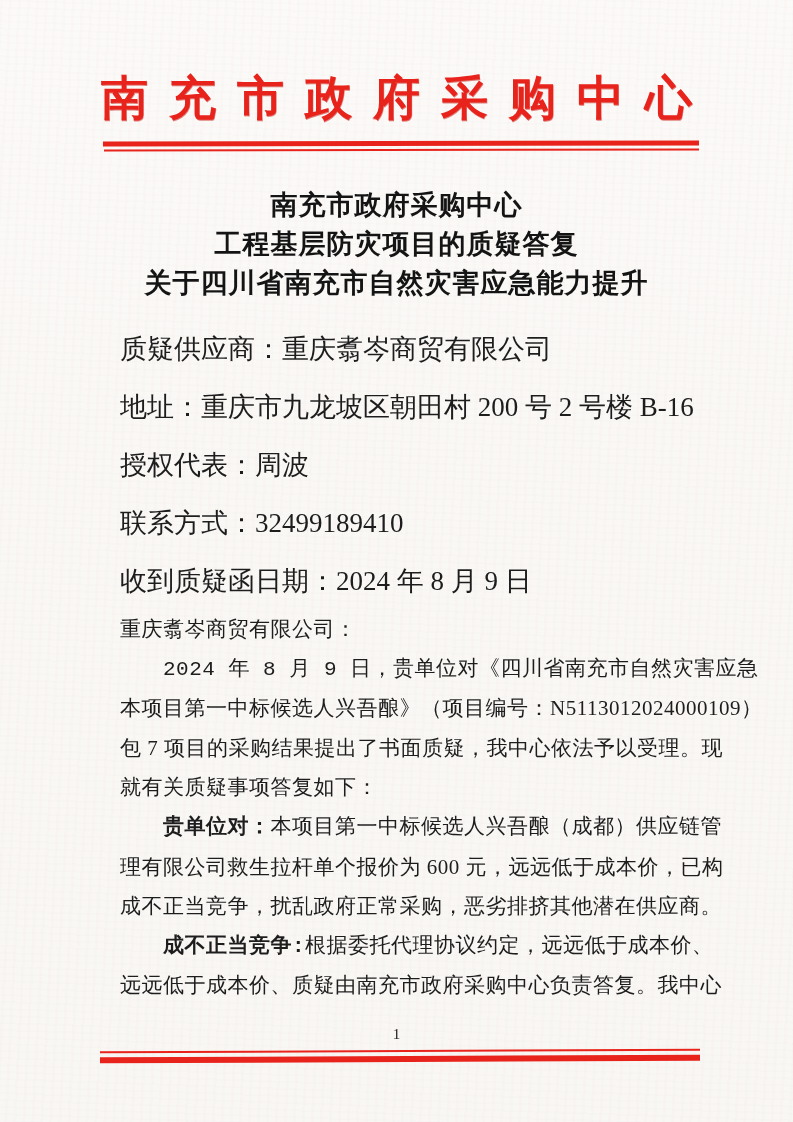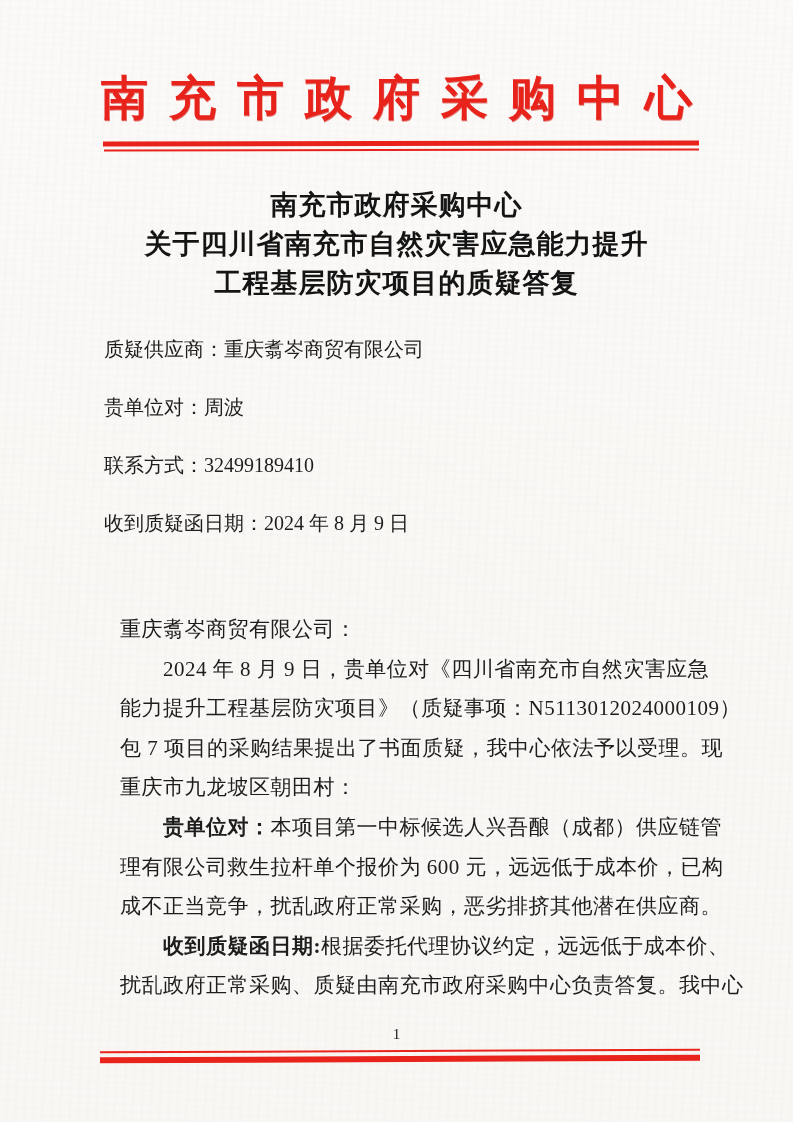--- a/index.html
+++ b/index.html
@@ -78,23 +78,23 @@
     font-size: 27px;
     line-height: 39px;
     letter-spacing: 1px;
     color: #141414;
   }
 
   
   .meta {
     position: absolute;
     top: 320px;
-    left: 104px;
+    left: 120px;
     right: 100px;
-    font-size: 20px;
+    font-size: 27px;
   }
   .meta-line {
     height: 58px;
     line-height: 58px;
     white-space: nowrap;
   }
 
   
   .body-text {
     position: absolute;
@@ -104,20 +104,21 @@
     font-size: 21px;
   }
   .body-line {
     height: 39.6px;
     line-height: 39.6px;
     white-space: nowrap;
     letter-spacing: 0.5px;
   }
   .body-line.indent {
     padding-left: 43px;
+    font-family: Liberation Mono, monospace;
   }
   .body-line .bold-seg {
     font-weight: bold;
   }
 
   
   .page-number {
     position: absolute;
     top: 1026px;
     left: 0;
@@ -150,61 +151,62 @@
 
 <div class="page">
 
   <div class="letterhead">南充市政府采购中心</div>
 
   <div class="rule-top-thick"></div>
   <div class="rule-top-thin"></div>
 
   <div class="doc-title">
     <div>南充市政府采购中心</div>
+    <div>工程基层防灾项目的质疑答复</div>
     <div>关于四川省南充市自然灾害应急能力提升</div>
-    <div>工程基层防灾项目的质疑答复</div>
   </div>
 
   <div class="meta">
     <div class="meta-line">质疑供应商：重庆翥岑商贸有限公司</div>
-    <div class="meta-line">贵单位对：周波</div>
+    <div class="meta-line">地址：重庆市九龙坡区朝田村 200 号 2 号楼 B-16</div>
+    <div class="meta-line">授权代表：周波</div>
     <div class="meta-line">联系方式：32499189410</div>
     <div class="meta-line">收到质疑函日期：2024 年 8 月 9 日</div>
   </div>
 
   <div class="body-text">
     <div class="body-line">
       <span>重庆翥岑商贸有限公司：</span>
     </div>
     <div class="body-line indent">
       <span>2024 年 8 月 9 日，贵单位对《四川省南充市自然灾害应急</span>
     </div>
     <div class="body-line">
-      <span>能力提升工程基层防灾项目》（质疑事项：N5113012024000109）</span>
+      <span>本项目第一中标候选人兴吾酿》（项目编号：N5113012024000109）</span>
     </div>
     <div class="body-line">
       <span>包 7 项目的采购结果提出了书面质疑，我中心依法予以受理。现</span>
     </div>
     <div class="body-line">
-      <span>重庆市九龙坡区朝田村：</span>
+      <span>就有关质疑事项答复如下：</span>
     </div>
     <div class="body-line indent">
       <span class="bold-seg">贵单位对：</span><span>本项目第一中标候选人兴吾酿（成都）供应链管</span>
     </div>
     <div class="body-line">
       <span>理有限公司救生拉杆单个报价为 600 元，远远低于成本价，已构</span>
     </div>
     <div class="body-line">
       <span>成不正当竞争，扰乱政府正常采购，恶劣排挤其他潜在供应商。</span>
     </div>
     <div class="body-line indent">
-      <span class="bold-seg">收到质疑函日期:</span><span>根据委托代理协议约定，远远低于成本价、</span>
-    </div>
-    <div class="body-line">
-      <span>扰乱政府正常采购、质疑由南充市政府采购中心负责答复。我中心</span>
+      <span class="bold-seg">成不正当竞争:</span><span>根据委托代理协议约定，远远低于成本价、</span>
+    </div>
+    <div class="body-line">
+      <span>远远低于成本价、质疑由南充市政府采购中心负责答复。我中心</span>
     </div>
   </div>
 
   <div class="page-number">1</div>
 
   <div class="rule-bottom-thin"></div>
   <div class="rule-bottom-thick"></div>
 
 </div>
 

